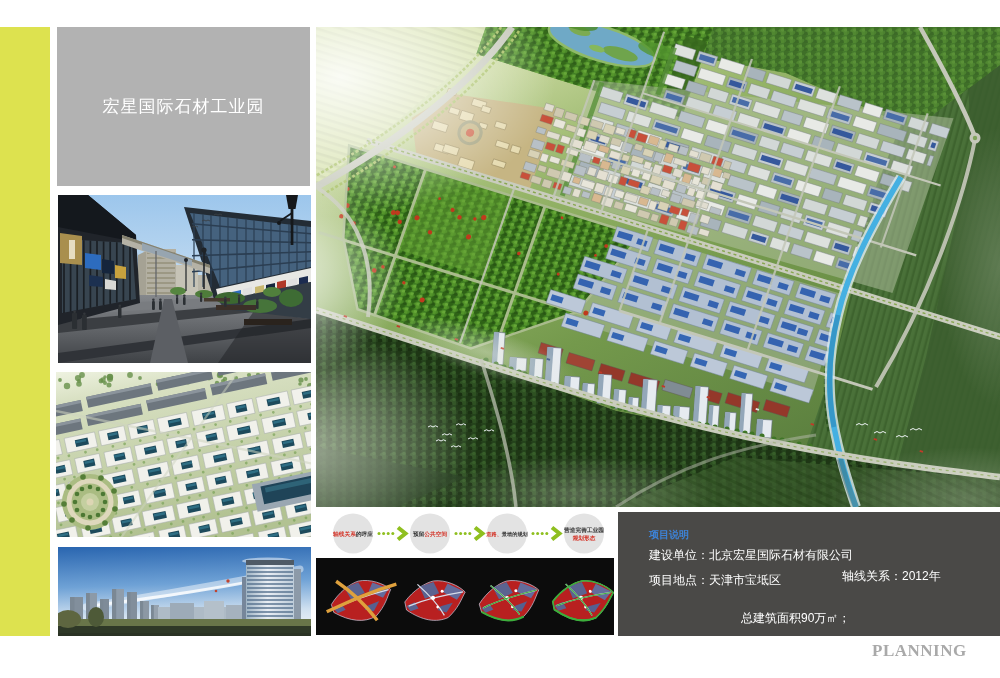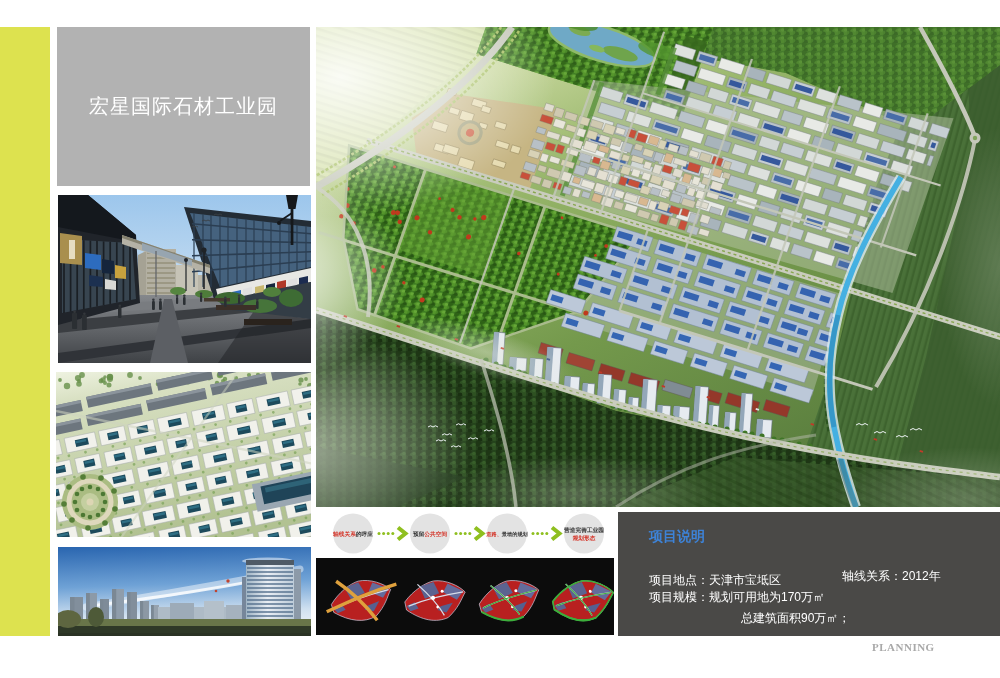--- a/index.html
+++ b/index.html
@@ -1,30 +1,30 @@
 <!DOCTYPE html>
 <html><head>
 <meta charset="utf-8">
 <style>
   html,body{margin:0;padding:0;}
   body{width:1000px;height:678px;background:#ffffff;position:relative;overflow:hidden;
        font-family:"Liberation Sans", sans-serif;}
   .abs{position:absolute;}
   #ybar{left:0;top:27px;width:50px;height:609px;background:#dde24f;}
   #titlebox{left:57px;top:27px;width:253px;height:159px;background:#b2b2b2;
-    color:#ffffff;font-size:20px;letter-spacing:1px;text-align:center;line-height:159px;}
+    color:#ffffff;font-size:17px;letter-spacing:1px;text-align:center;line-height:159px;}
   #photo1{left:58px;top:195px;width:253px;height:168px;}
   #photo2{left:56px;top:372px;width:255px;height:165px;}
   #photo3{left:58px;top:547px;width:253px;height:89px;}
   #main{left:316px;top:27px;width:684px;height:480px;}
   #infobox{left:618px;top:512px;width:382px;height:124px;background:#4a4947;color:#fff;}
   #infobox div{position:absolute;left:31px;font-size:12px;white-space:nowrap;}
   #blackbox{left:316px;top:558px;width:298px;height:77px;}
   #planning{left:872px;top:641px;width:128px;font-family:"Liberation Serif",serif;
-    font-weight:bold;font-size:11px;color:#a9a9a9;letter-spacing:0.5px;}
+    font-weight:bold;font-size:17px;color:#a9a9a9;letter-spacing:0.5px;}
   #process{left:316px;top:507px;width:300px;height:50px;}
 </style>
 </head>
 <body>
   <div class="abs" id="ybar"></div>
   <div class="abs" id="titlebox">宏星国际石材工业园</div>
 
   <svg class="abs" id="photo1" viewBox="0 0 253 168" preserveAspectRatio="none">
     <defs>
       <linearGradient id="p1sky" x1="0" y1="0" x2="0" y2="1">
@@ -1401,20 +1401,20 @@
       <circle cx="-2" cy="1" r="2.1" fill="#ffffff"></circle>
       <circle cx="7" cy="-6" r="1.5" fill="#ffffff"></circle>
       <circle cx="3" cy="10" r="1.3" fill="#ffffff"></circle>
       <path d="M-26,10 C -8,2 8,-2 28,-6 M-18,-12 C -6,-2 4,8 10,18" stroke="#3cae3c" stroke-width="1.1" fill="none"></path>
       <path d="M-28,14 C -12,24 2,26 14,20" stroke="#3cae3c" stroke-width="2" fill="none"></path>
       <path d="M-30,6 C-22,-6 -10,-14 -2,-16 C 10,-18 24,-12 30,-6 C 26,2 24,10 14,20 C 2,26 -12,24 -28,14 Z" fill="none" stroke="#3cae3c" stroke-width="1.6"></path>
     </g>
   </svg>
 
   <div class="abs" id="infobox">
-    <div style="top:16px;color:#3d83d8;font-weight:bold;font-size:14px;">项目说明</div>
+    <div style="top:16px;color:#3d83d8;font-weight:bold;font-size:10px;">项目说明</div>
+    <div style="top:35px;">建设单位：北京宏星国际石材有限公司</div>
     <div style="top:52px;margin-top:8px;">项目地点：天津市宝坻区</div>
     <div style="top:56px;left:224px;">轴线关系：2012年</div>
-    <div style="top:77px;">项目规模：规划可用地为170万㎡</div>
     <div style="top:98px;left:91px;margin-left:32px;">总建筑面积90万㎡；</div>
   </div>
 
   <div class="abs" id="planning">PLANNING</div>
 
 </body></html>

